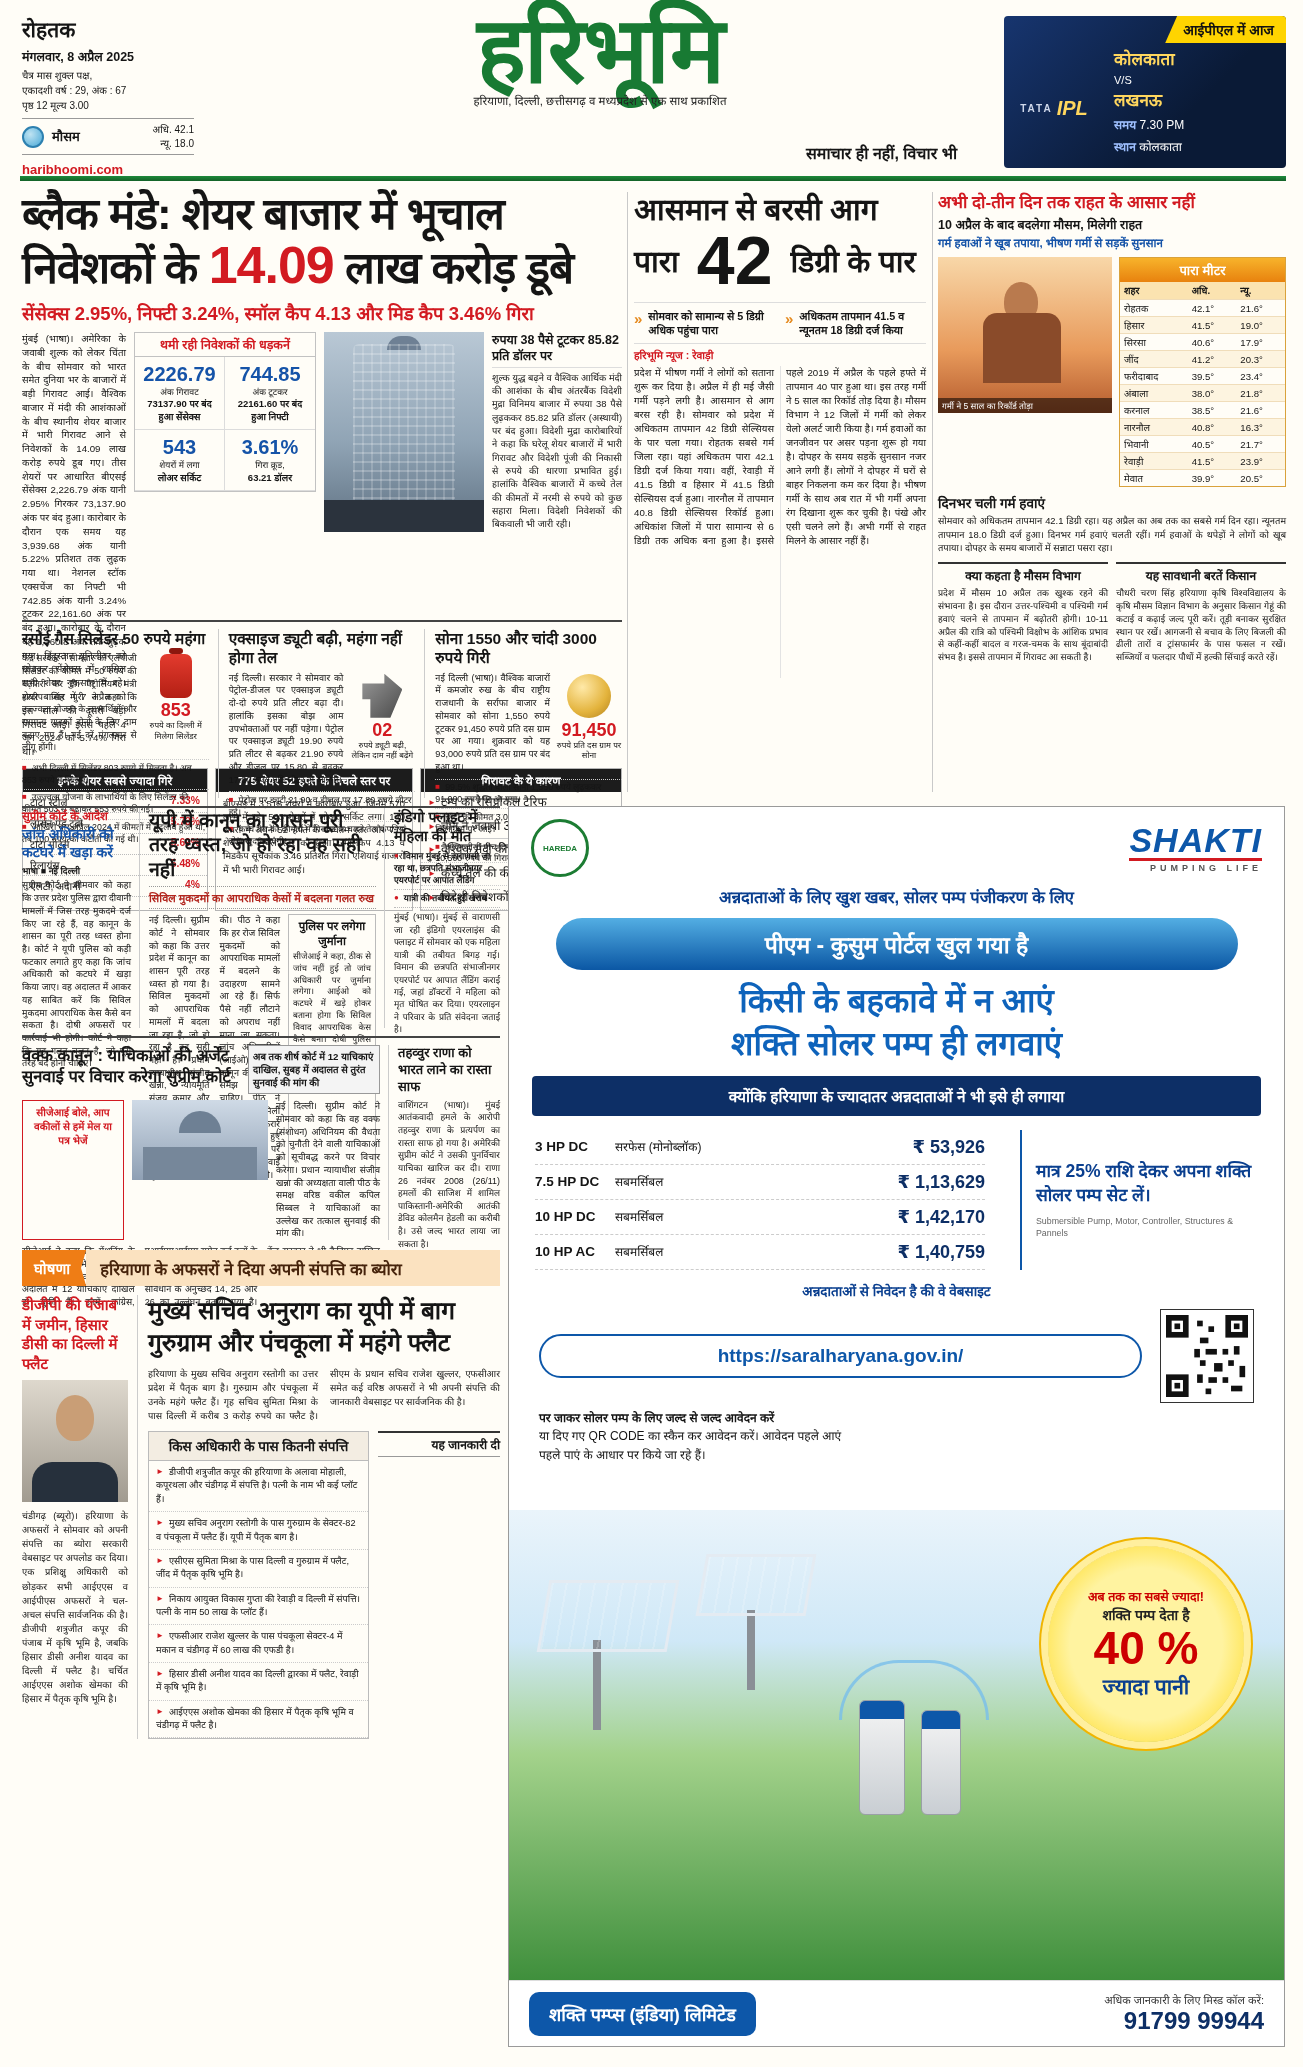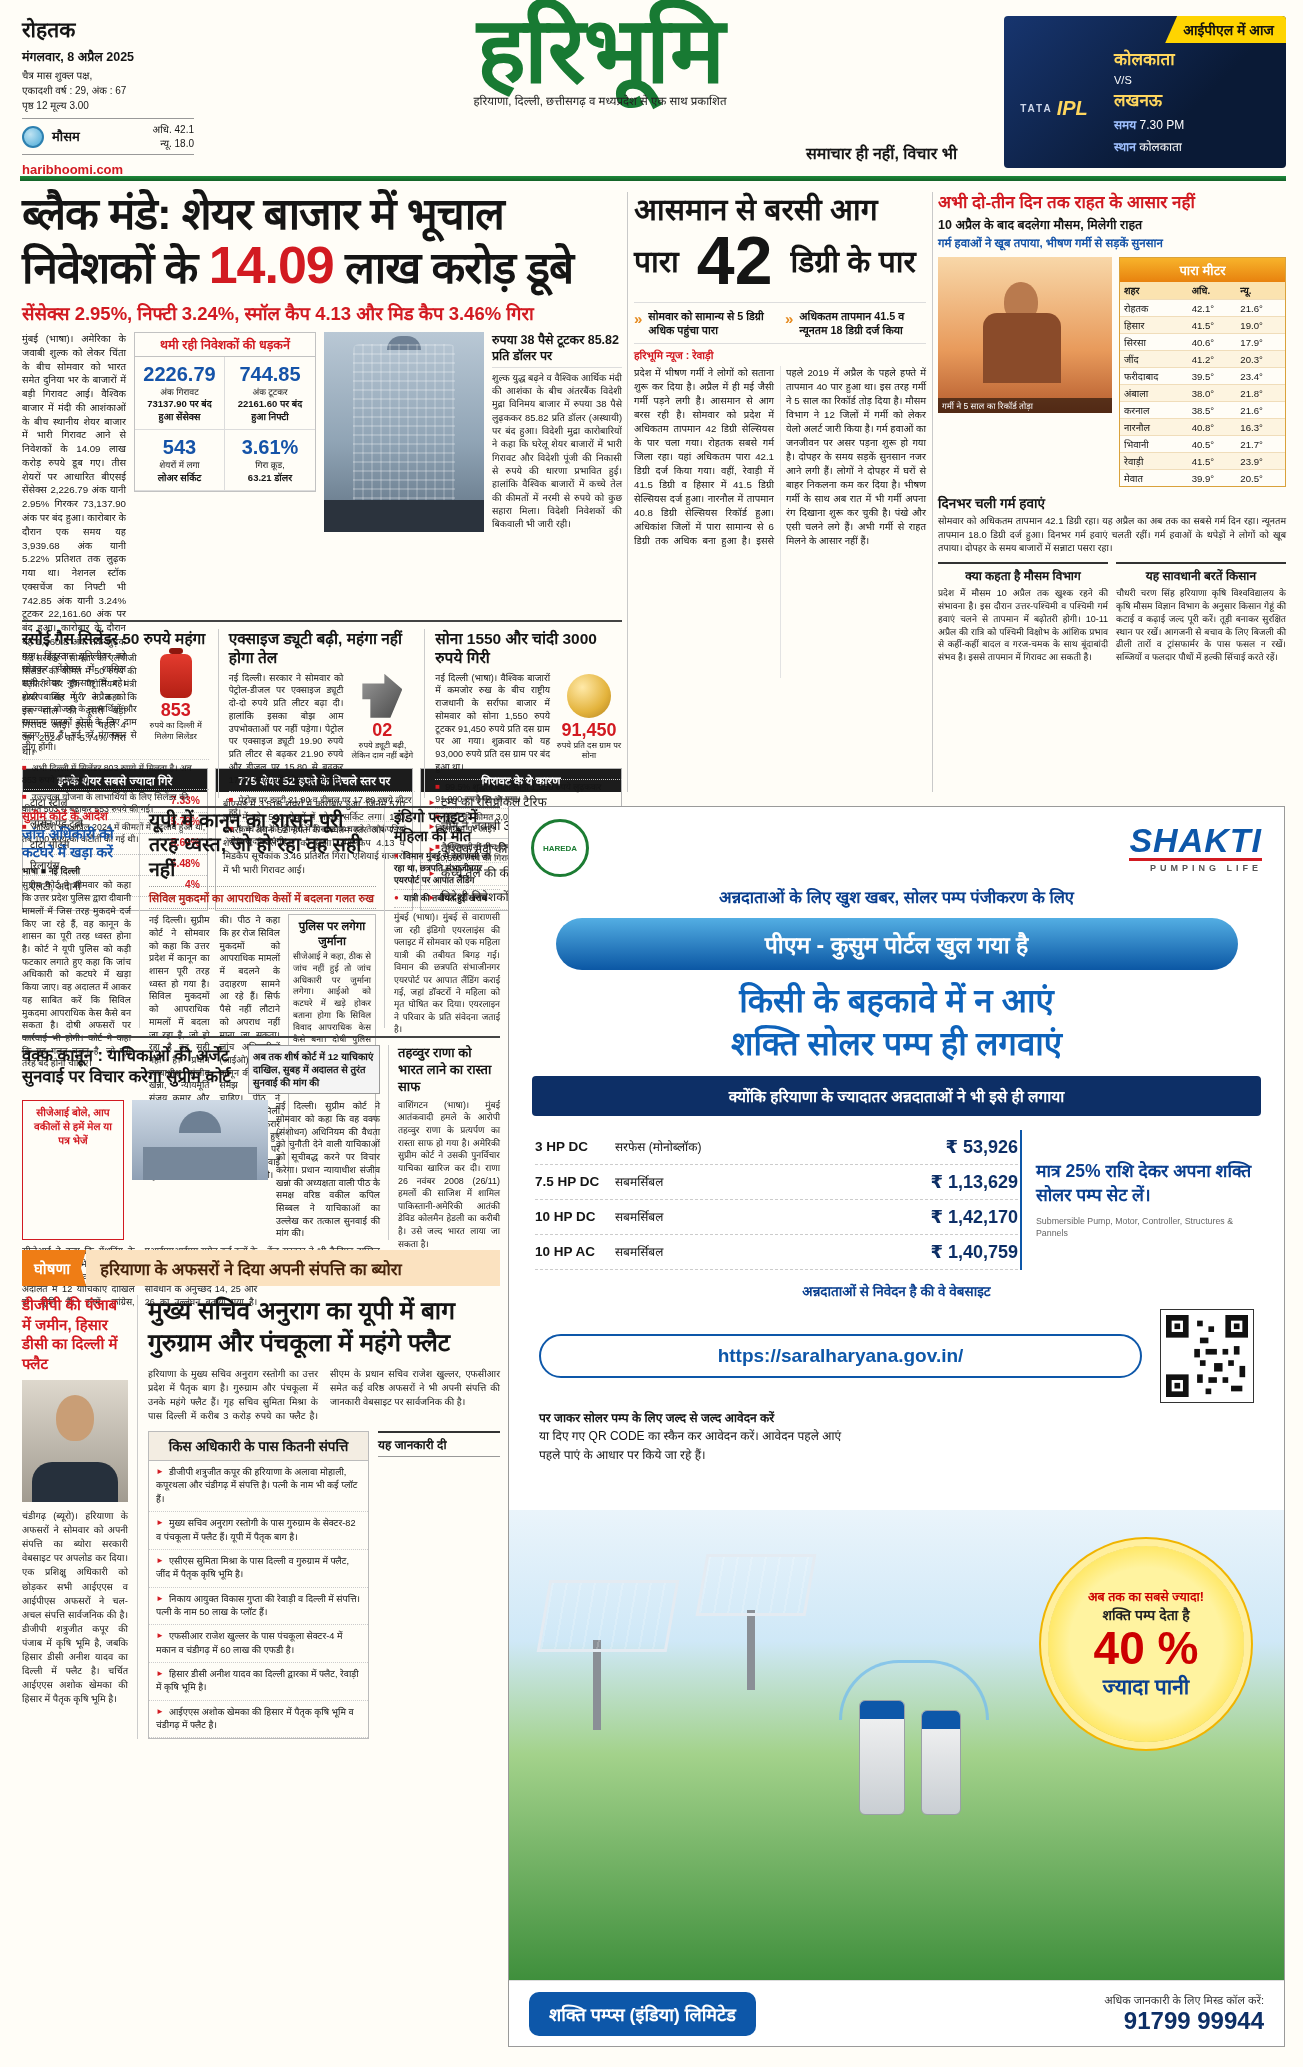--- a/index.html
+++ b/index.html
@@ -173,35 +173,35 @@
 .p-photo .shoulders{position:absolute;left:50%;bottom:0;transform:translateX(-50%);width:86px;height:40px;background:#26303c;border-radius:20px 20px 0 0}
 .p-sb{font-size:9.4px;line-height:1.5}
 .p-main{flex:1}
 .p-h{font-size:24.5px;font-weight:bold;line-height:1.3}
 .p-body{column-count:2;column-gap:12px;font-size:9.4px;line-height:1.5;margin:8px 0}
 .p-low{display:flex;gap:9px}
 .p-list{flex:1.6;border:1px solid #bbb}
 .p-lt{font-weight:bold;font-size:13.5px;text-align:center;background:#f3ede2;padding:5px;border-bottom:1px solid #bbb}
 .p-list li{list-style:none;font-size:9.2px;line-height:1.45;padding:5px 7px;border-bottom:1px dotted #ccc}
 .p-info{width:122px;flex:none}
-.p-it{font-weight:bold;font-size:12px;text-align:left;border-top:2px solid #333;border-bottom:1px solid #999;padding:3px 0;margin-bottom:5px}
+.p-it{font-weight:bold;font-size:12px;text-align:right;border-top:2px solid #333;border-bottom:1px solid #999;padding:3px 0;margin-bottom:5px}
 .p-ib{font-size:9px;line-height:1.5}
 
 
 .ad{position:absolute;left:508px;top:806px;width:777px;height:1241px;border:1px solid #9a9a9a;background:#fff;overflow:hidden}
 .ad-top{display:flex;justify-content:space-between;align-items:center;padding:12px 22px 2px}
 .hareda{width:58px;height:58px;border:3px solid #1c7c33;border-radius:50%;display:flex;align-items:center;justify-content:center;font-size:8px;font-weight:bold;color:#1c7c33;text-align:center;flex:none}
 .shakti{text-align:right}
 .shakti .s1{font-size:34px;font-weight:bold;font-style:italic;color:#0d57a9;letter-spacing:1px;border-bottom:3px solid #d21a21;display:inline-block;line-height:1.05}
 .shakti .s2{font-size:9px;letter-spacing:4px;color:#555;font-weight:bold;margin-top:2px}
 .ad-line1{text-align:center;color:#0a3f8f;font-weight:bold;font-size:16.5px;margin-top:6px}
 .ad-banner{width:88%;margin:10px auto 10px;background:linear-gradient(#53aee3,#0b57a4);border-radius:28px;color:#fff;font-weight:bold;font-size:23px;text-align:center;padding:10px}
 .ad-big{text-align:center;color:#0e63bb;font-weight:bold;font-size:33px;line-height:1.3}
 .ad-dark{width:94%;margin:10px auto;background:#0d2f66;color:#fff;font-weight:bold;font-size:15.5px;text-align:center;padding:9px;border-radius:4px}
-.ad-price{display:flex;padding:4px 26px;gap:2px}
+.ad-price{display:flex;padding:4px 26px;gap:35px}
 .ptable{flex:1}
 .prowAd{display:grid;grid-template-columns:80px 1fr 110px;align-items:center;padding:6px 0;border-bottom:1px dashed #ccc}
 .prowAd .hp{font-weight:bold;font-size:13.5px}
 .prowAd .ty{font-size:12px}
 .prowAd .pr{font-weight:bold;font-size:18px;color:#0d2f66;text-align:right}
 .offer{width:238px;border-left:2px solid #0d57a9;padding-left:14px;display:flex;flex-direction:column;justify-content:center;flex:none}
 .offer .o1{color:#0a3f8f;font-weight:bold;font-size:17.5px;line-height:1.35}
 .offer .osub{font-size:8.8px;color:#666;margin-top:7px;line-height:1.4}
 .ad-req{text-align:center;color:#0a3f8f;font-weight:bold;font-size:13.5px;margin-top:8px}
 .ad-urlrow{display:flex;align-items:center;gap:18px;padding:9px 30px 4px}

